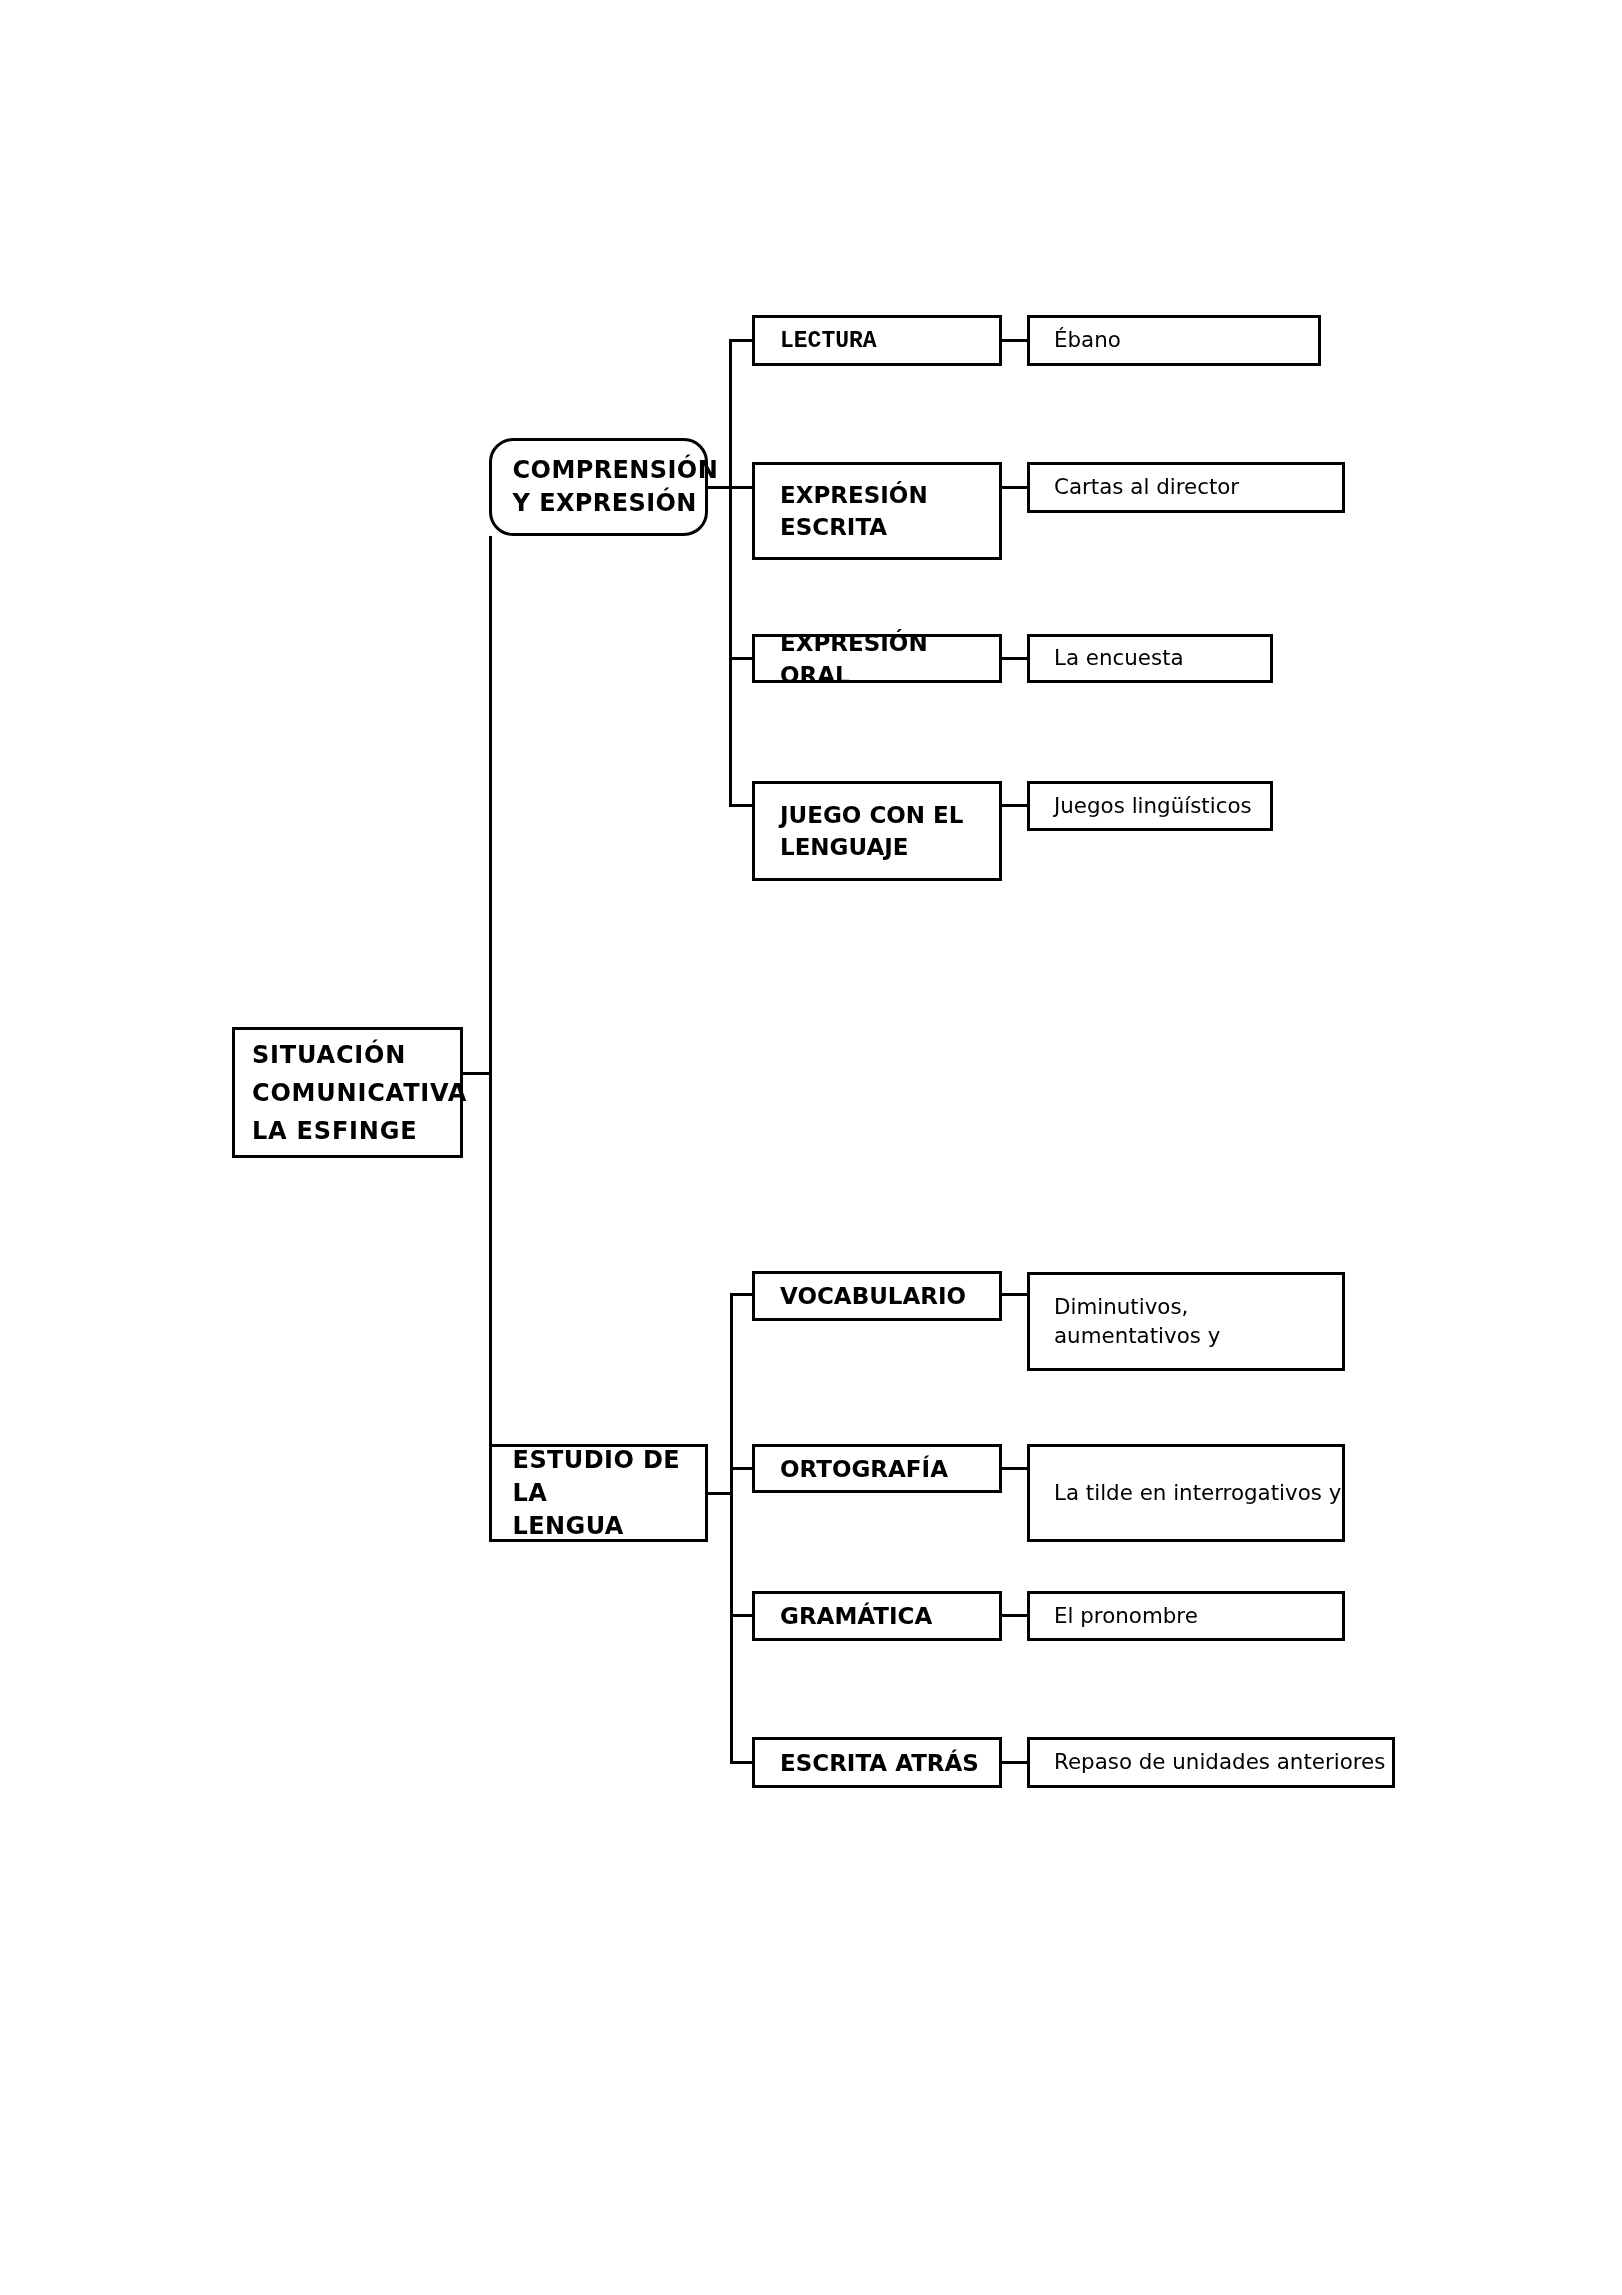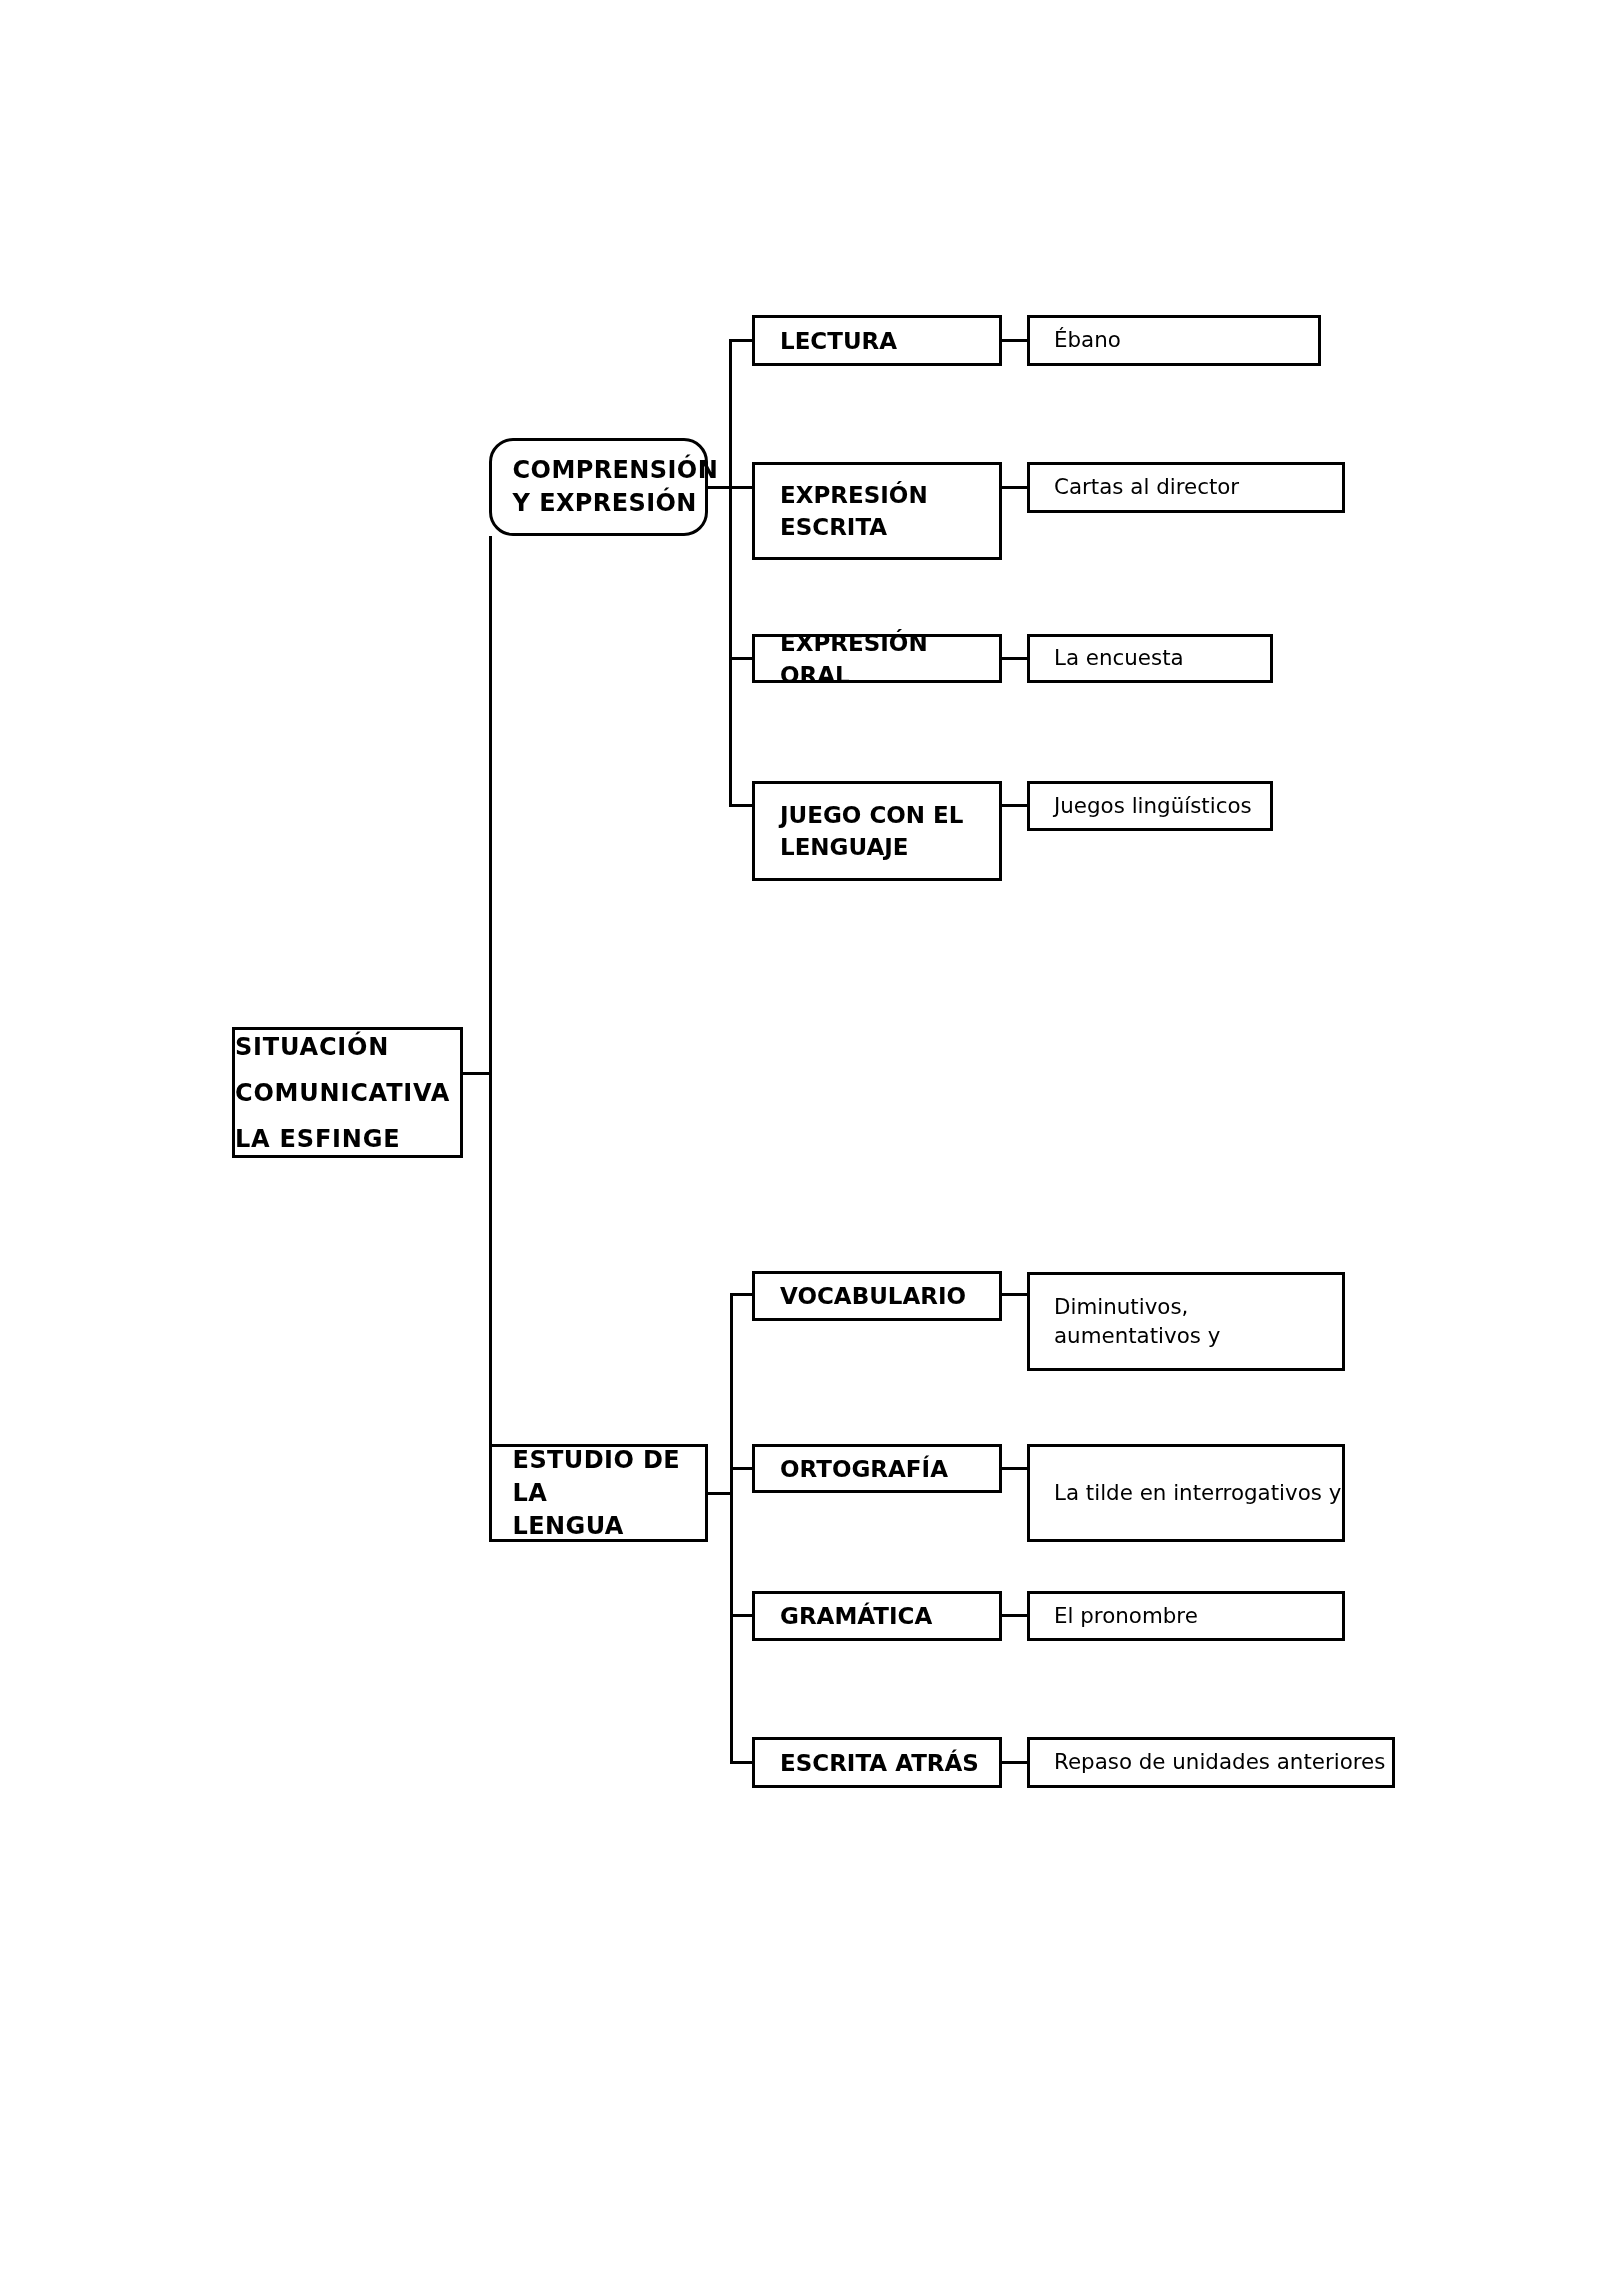--- a/index.html
+++ b/index.html
@@ -23,22 +23,22 @@
     display: flex;
     align-items: center;
     white-space: pre-line;
     line-height: 1.35;
     overflow: visible;
   }
   .lvl-root {
     font-weight: 700;
     font-size: 24px;
     letter-spacing: 0.8px;
-    line-height: 46px;
-    padding-left: 0;
+    line-height: 38px;
+    padding-left: 17px;
   }
   .lvl-branch {
     font-weight: 700;
     font-size: 24px;
     letter-spacing: 0.4px;
     line-height: 33px;
     padding-left: 20.6px;
   }
   .lvl-topic {
     font-weight: 700;
@@ -87,21 +87,21 @@
   <div class="line" style="left:730px; top:1761px; width:22px; height:3.2px;"></div>
   <div class="line" style="left:999px; top:1761px; width:28.5px; height:3.2px;"></div>
 
   <div class="box lvl-root" style="left:232px; top:1027px; width:231px; height:131px;">SITUACIÓN
 COMUNICATIVA
 LA ESFINGE</div>
 
   <div class="box lvl-branch" style="left:489px; top:438px; width:219px; height:98px;border-radius:24px;">COMPRENSIÓN
 Y EXPRESIÓN</div>
 
-  <div class="box lvl-topic" style="left:752px; top:315px; width:250px; height:51px;">LECTURA</div>
+  <div class="box lvl-topic" style="left:752px; top:315px; width:250px; height:51px;font-family:Liberation Mono, monospace;">LECTURA</div>
   <div class="box lvl-detail" style="left:1027px; top:315px; width:294px; height:51px;">Ébano</div>
 
   <div class="box lvl-topic" style="left:752px; top:462px; width:250px; height:98px;">EXPRESIÓN
 ESCRITA</div>
   <div class="box lvl-detail" style="left:1027px; top:462px; width:318px; height:51px;">Cartas al director</div>
 
   <div class="box lvl-topic" style="left:752px; top:634px; width:250px; height:49px;">EXPRESIÓN ORAL</div>
   <div class="box lvl-detail" style="left:1027px; top:634px; width:246px; height:49px;">La encuesta</div>
 
   <div class="box lvl-topic" style="left:752px; top:781px; width:250px; height:100px;">JUEGO CON EL

